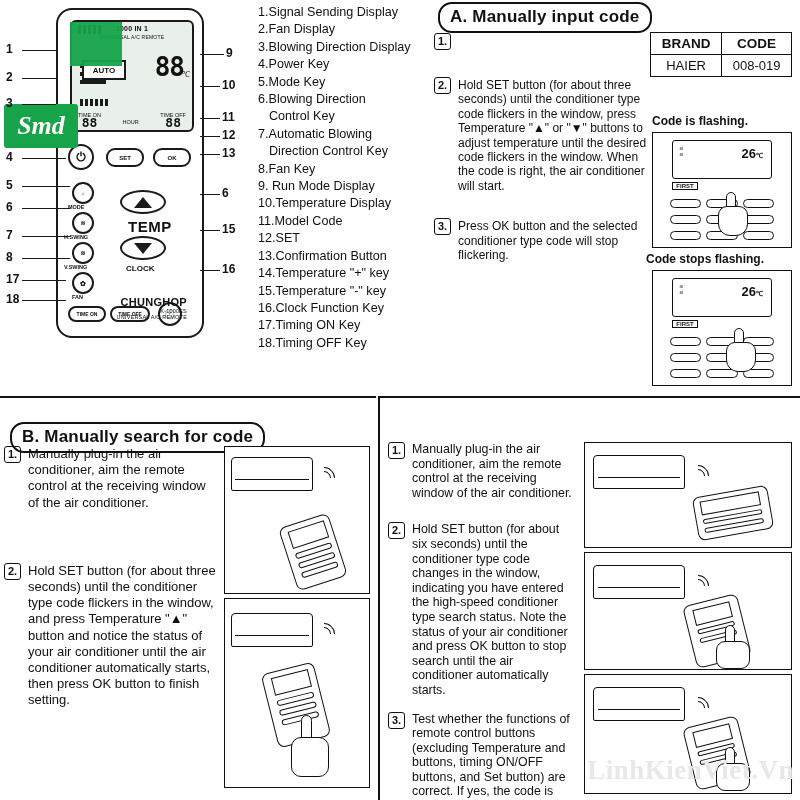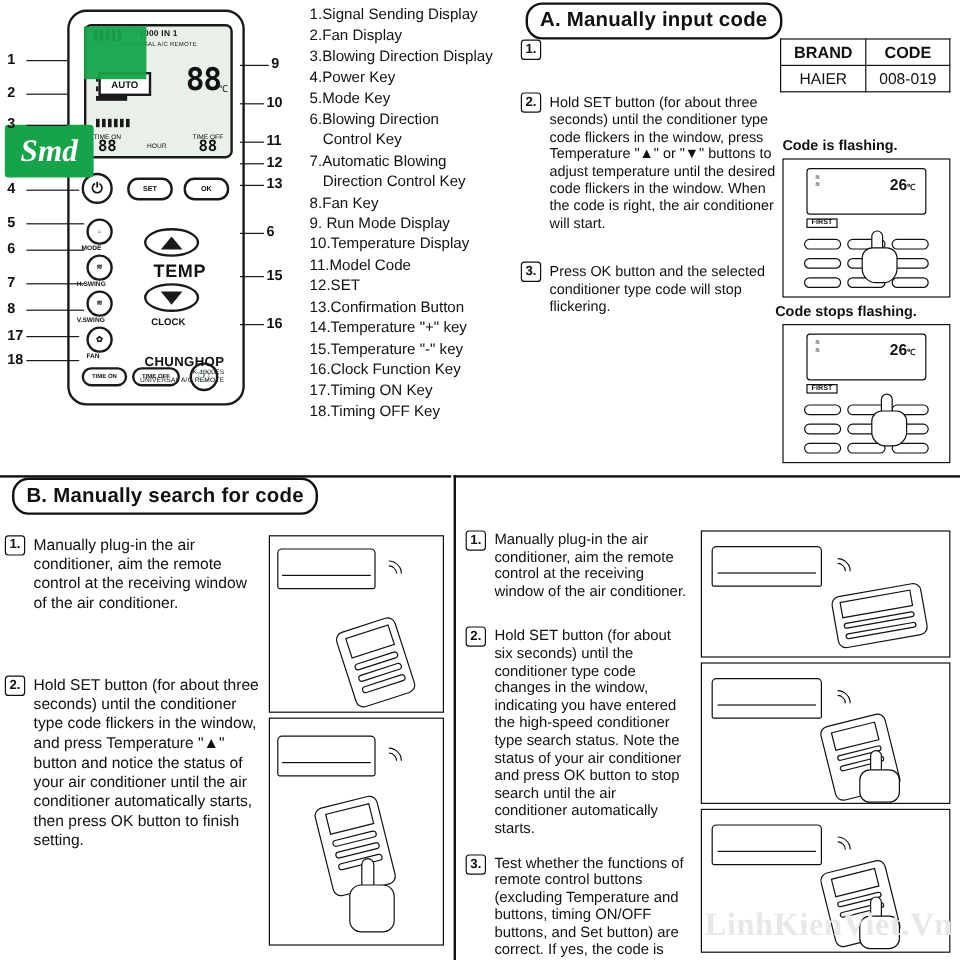--- a/index.html
+++ b/index.html
@@ -153,21 +153,21 @@
     position:absolute; left:4px; top:14px; width:30px; height:30px;
     border:1.5px solid #111; border-radius:9px 9px 12px 12px; background:#fff;
   }
   .hand .fing {
     position:absolute; left:12px; top:0px; width:10px; height:22px;
     border:1.5px solid #111; border-radius:5px; background:#fff;
   }
 
   
   .panelB { position:absolute; left:0; top:396px; width:376px; height:404px; border-top:2px solid #111; }
-  .titleB { position:absolute; left:10px; top:0; }
+  .titleB { position:absolute; left:10px; top:24px; }
   .stepsB { position:absolute; left:4px; top:48px; width:216px; }
   .stepB { position:relative; margin-bottom:14px; padding-left:24px; font-size:13px; line-height:16.2px; }
   .stepB .n {
     position:absolute; left:0; top:0px; width:17px; height:17px;
     border:1.6px solid #111; border-radius:3px; font-weight:bold;
     font-size:11px; text-align:center; line-height:14px;
   }
 
   
   .panelC { position:absolute; left:378px; top:396px; width:422px; height:404px; border-top:2px solid #111; border-left:2px solid #111; }

